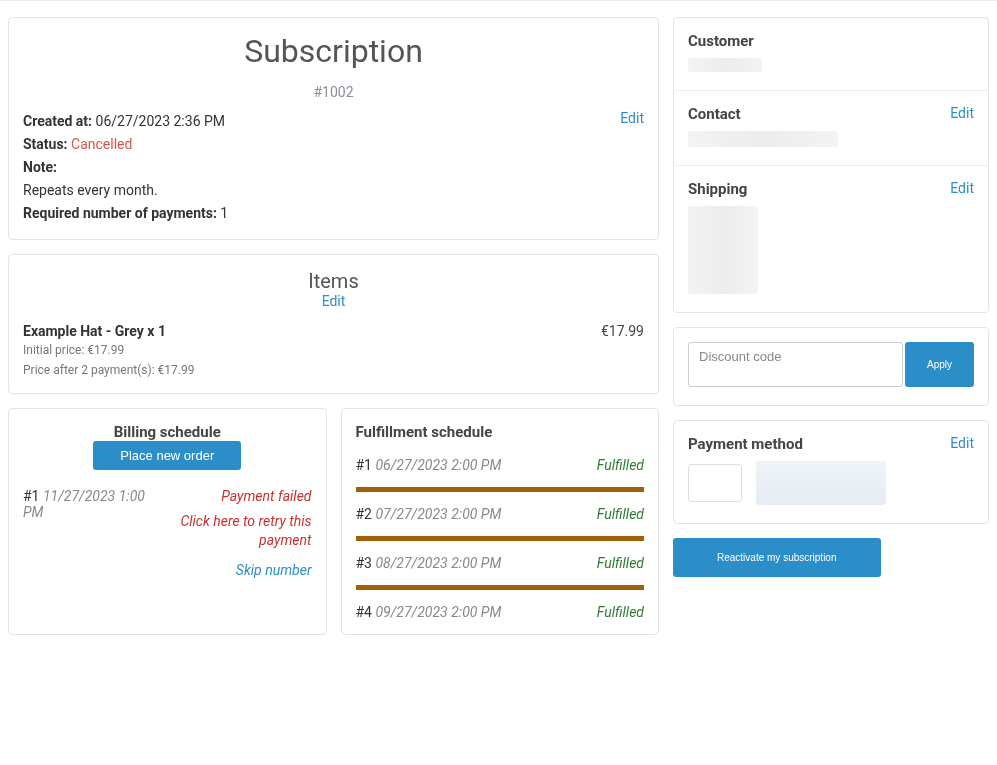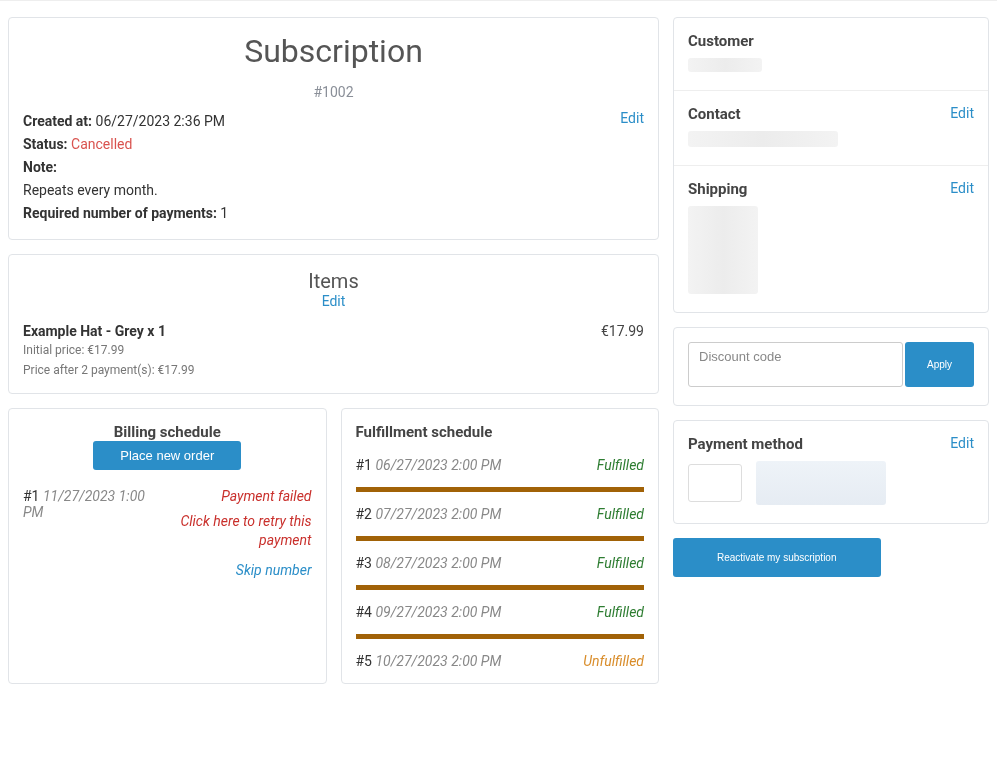--- a/index.html
+++ b/index.html
@@ -243,24 +243,20 @@
               <span class="ff-status fulfilled">Fulfilled</span>
             </div>
             <div class="ff-row">
               <div class="ff-left"><span class="idx">#3 </span><span class="date">08/27/2023 2:00 PM</span></div>
               <span class="ff-status fulfilled">Fulfilled</span>
             </div>
             <div class="ff-row">
               <div class="ff-left"><span class="idx">#4 </span><span class="date">09/27/2023 2:00 PM</span></div>
               <span class="ff-status fulfilled">Fulfilled</span>
             </div>
-            <div class="ff-row">
-              <div class="ff-left"><span class="idx">#5 </span><span class="date">10/27/2023 2:00 PM</span></div>
-              <span class="ff-status unfulfilled">Unfulfilled</span>
-            </div>
           </div>
       </div>
     </div>
 
   </div>
 
   <div class="right-col">
     <div class="side-card">
       <div class="side-section">
         <div class="side-title-row">

